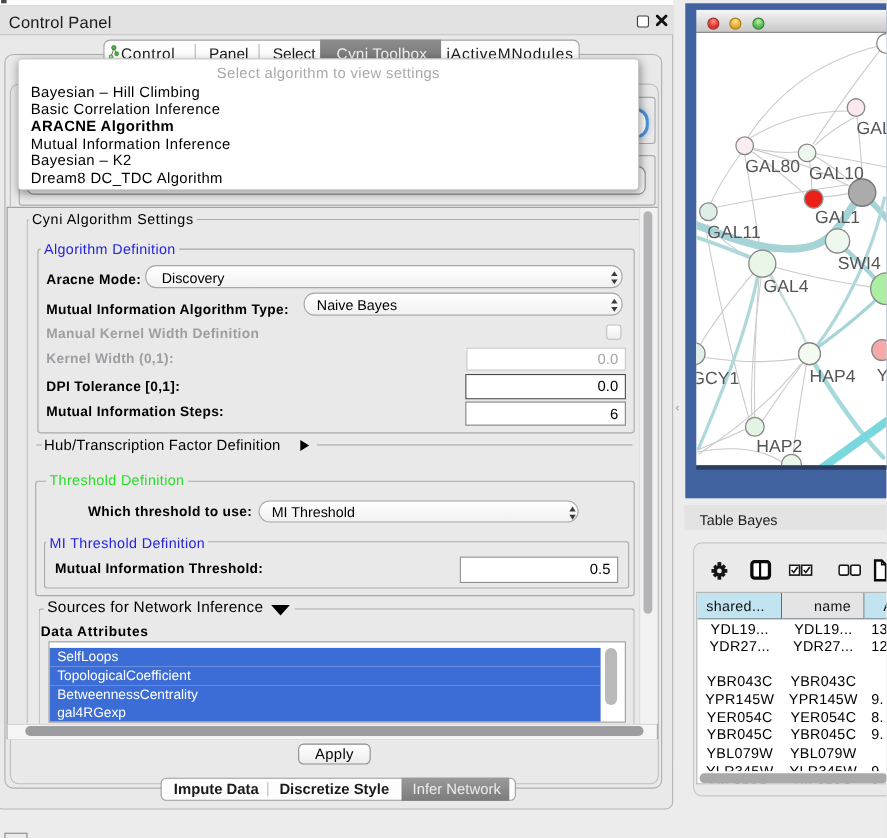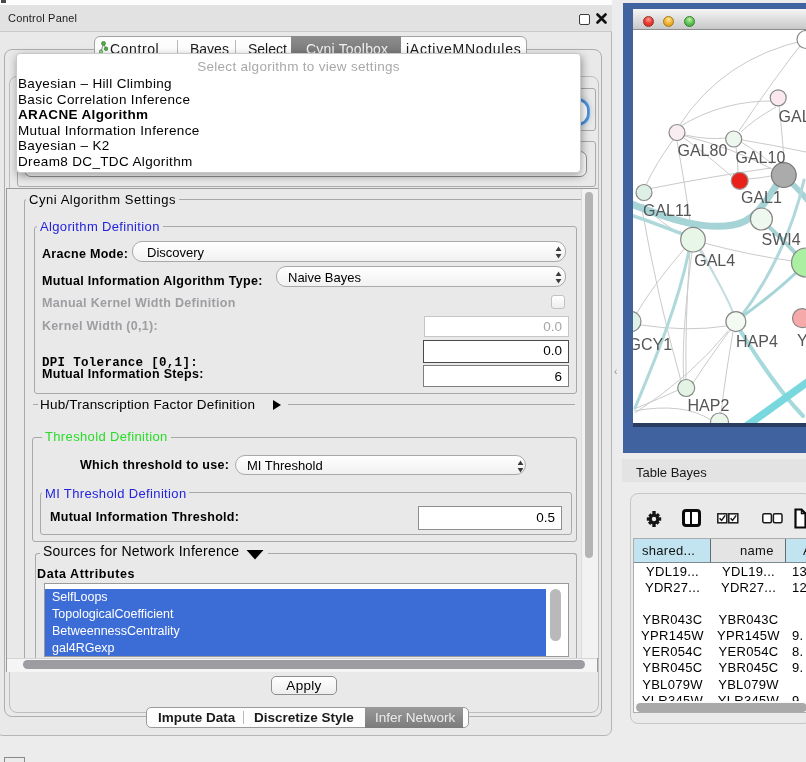--- a/index.html
+++ b/index.html
@@ -17,42 +17,42 @@
 </style>
 </head>
 <body>
 
 <div class="abs" style="left:0;top:0;width:612px;height:5px;background:#fdfdfd;"></div>
 <div class="abs" style="left:1px;top:0;width:5px;height:3px;background:#4a4a4a;"></div>
 
 <div class="abs" style="left:-4px;top:5px;width:616px;height:731px;background:#e9e9e9;border:1px solid #b5b5b5;border-radius:0 0 7px 7px;box-sizing:border-box;"></div>
 
 <div class="abs" style="left:-4px;top:5px;width:616px;height:27px;background:#e2e2e2;border-bottom:1px solid #c9c9c9;box-sizing:border-box;"></div>
-<div class="abs" style="left:8px;top:12px;font-size:11px;letter-spacing:0.2px;color:#1a1a1a;">Control Panel</div>
+<div class="abs" style="left:8px;top:12px;font-size:15px;letter-spacing:0.2px;color:#1a1a1a;">Control Panel</div>
 
 <div class="abs" style="left:579px;top:14px;width:9px;height:9px;border:1.6px solid #3c3c3c;border-radius:2px;background:#fff;"></div>
 <svg class="abs" style="left:596px;top:13px;" width="11" height="11" viewBox="0 0 11 11">
     <path d="M1.5 1.5 L9.5 9.5 M9.5 1.5 L1.5 9.5" stroke="#111" stroke-width="2.6" stroke-linecap="round"></path>
   </svg>
 
 <div class="abs" style="left:4px;top:49px;width:598px;height:668px;border:1px solid #aeaeae;border-radius:8px;box-sizing:border-box;"></div>
 
 <div class="abs" style="left:9px;top:76px;width:590px;height:637px;border:1px solid #bebebe;border-radius:8px;box-sizing:border-box;"></div>
 
 <div id="toptabs">
   <div class="abs" style="left:94px;top:36px;width:433px;height:21px;background:#fdfdfd;border:1px solid #a3a3a3;border-radius:6px 6px 0 0;box-sizing:border-box;"></div>
   <svg class="abs" style="left:99px;top:41px;" width="9" height="13" viewBox="0 0 9 13">
     <path d="M4.5 3 L7 7.5 M4.5 3 L2 10.5" stroke="#7a7a7a" stroke-width="0.9"></path>
     <circle cx="4.5" cy="2.4" r="2" fill="#53b149" stroke="#2e7d28" stroke-width="0.7"></circle>
     <circle cx="7.1" cy="7.8" r="1.8" fill="#53b149" stroke="#2e7d28" stroke-width="0.7"></circle>
     <circle cx="1.9" cy="10.6" r="1.7" fill="#9adc92" stroke="#2e7d28" stroke-width="0.7"></circle>
   </svg>
   <div class="abs" style="left:110px;top:41px;font-size:14px;letter-spacing:0.6px;color:#1c1c1c;">Control</div>
   <div class="abs" style="left:177px;top:40px;width:1px;height:14px;background:#b9b9b9;"></div>
-  <div class="abs" style="left:190px;top:41px;font-size:14px;color:#1c1c1c;">Bayes</div>
+  <div class="abs" style="left:190px;top:41px;font-size:14px;color:#1c1c1c;">Panel</div>
   <div class="abs" style="left:235px;top:40px;width:1px;height:14px;background:#b9b9b9;"></div>
   <div class="abs" style="left:248px;top:41px;font-size:14px;color:#1c1c1c;">Select</div>
   <div class="abs" style="left:291px;top:36px;width:110px;height:21px;background:linear-gradient(#8d8d8d,#757575);"></div>
   <div class="abs" style="left:306px;top:41px;font-size:14px;letter-spacing:0.2px;color:#f2f2f2;">Cyni Toolbox</div>
   <div class="abs" style="left:406px;top:41px;font-size:14px;letter-spacing:0.75px;color:#1c1c1c;">jActiveMNodules</div>
 </div>
 
 <div class="grp" style="left:17px;top:88px;width:577px;height:41px;"></div>
 <div class="abs" style="left:120px;top:101px;width:467px;height:22px;border-radius:9px;background:#fff;box-shadow:0 0 0 2.8px #4b91d8, 0 0 5px 3.5px rgba(75,145,216,0.33);"></div>
 <div class="grp" style="left:17px;top:141px;width:577px;height:44px;"></div>
@@ -85,21 +85,21 @@
         <path d="M3.5 12.5 L6.4 8 L0.6 8 Z" fill="#3a3a3a"></path>
       </svg>
   </div>
 
   <div class="abs lbl dis" style="left:42px;top:296px;">Manual Kernel Width Definition</div>
   <div class="abs" style="left:551px;top:295px;width:14px;height:13.5px;border:1px solid #c2c2c2;border-radius:3px;background:linear-gradient(#ffffff,#ededed);box-sizing:border-box;"></div>
 
   <div class="abs lbl dis" style="left:42px;top:319px;">Kernel Width (0,1):</div>
   <div class="field dis" style="left:424px;top:316px;width:145px;height:21px;border:1px solid #c6c6c6;line-height:20px;padding-right:6px;font-size:13.5px;">0.0</div>
 
-  <div class="abs lbl" style="left:42px;top:356px;font-family:Liberation Mono, monospace;">DPI Tolerance [0,1]:</div>
+  <div class="abs lbl" style="left:42px;top:344px;">DPI Tolerance [0,1]:</div>
   <div class="field" style="left:423px;top:340px;width:146px;height:23px;border:1.5px solid #4a4a4a;line-height:20px;padding-right:6px;color:#000;font-size:13.5px;">0.0</div>
 
   <div class="abs lbl" style="left:42px;top:367px;">Mutual Information Steps:</div>
   <div class="field" style="left:423px;top:365px;width:146px;height:22px;border:1px solid #7e7e7e;line-height:21px;padding-right:6px;color:#000;font-size:13.5px;">6</div>
 
   <div class="abs" style="left:40px;top:397px;font-size:13.5px;letter-spacing:0.2px;color:#000;">Hub/Transcription Factor Definition</div>
   <svg class="abs" style="left:272px;top:400px;" width="10" height="10" viewBox="0 0 10 10">
       <path d="M1 0 L9 5 L1 10 Z" fill="#000"></path>
     </svg>
   <div class="abs" style="left:288px;top:404px;width:287px;height:1px;background:#a9a9a9;"></div>
@@ -140,21 +140,21 @@
 
 <div class="abs" style="left:7px;top:658px;width:590px;height:13px;background:#f5f5f5;border-top:1px solid #d5d5d5;"></div>
 <div class="abs" style="left:23px;top:660px;width:562px;height:9px;background:#9d9da1;border-radius:5px;"></div>
 
 <div class="abs" style="left:581px;top:189px;width:16px;height:469px;background:#f2f2f2;border-left:1px solid #dcdcdc;"></div>
 <div class="abs" style="left:585px;top:192px;width:8px;height:366px;background:#b4b4b6;border-radius:4px;"></div>
 
 <div id="popup">
   <div class="abs" style="left:16px;top:53px;width:565px;height:120px;background:#fff;border:1px solid #c9c9c9;border-radius:4px;box-shadow:1px 3px 8px rgba(0,0,0,0.38);box-sizing:border-box;"></div>
   <div class="abs" style="left:16px;top:59px;width:565px;text-align:center;font-size:13.5px;letter-spacing:0.3px;color:#a9a9a9;">Select algorithm to view settings</div>
-  <div class="abs" style="left:18px;top:76px;font-size:13.5px;letter-spacing:0.35px;color:#000;line-height:15.6px;">Bayesian – Hill Climbing<br>Basic Correlation Inference<br><b>ARACNE Algorithm</b><br>Mutual Information Inference<br>Bayesian – K2<br>Dream8 DC_TDC Algorithm</div>
+  <div class="abs" style="left:28px;top:76px;font-size:13.5px;letter-spacing:0.35px;color:#000;line-height:15.6px;">Bayesian – Hill Climbing<br>Basic Correlation Inference<br><b>ARACNE Algorithm</b><br>Mutual Information Inference<br>Bayesian – K2<br>Dream8 DC_TDC Algorithm</div>
 </div>
 
 <div class="abs" style="left:271px;top:676px;width:66px;height:19px;border:1px solid #8e8e8e;border-radius:5px;background:linear-gradient(#ffffff,#ededed);box-sizing:border-box;text-align:center;font-size:13.5px;letter-spacing:0.3px;color:#000;line-height:17.5px;">Apply</div>
 
 <div id="bottabs">
   <div class="abs" style="left:146px;top:707px;width:323px;height:21px;background:#fdfdfd;border:1px solid #9a9a9a;border-radius:5px;box-sizing:border-box;"></div>
   <div class="abs" style="left:158px;top:710px;font-size:13.5px;font-weight:bold;color:#1a1a1a;">Impute Data</div>
   <div class="abs" style="left:243px;top:711px;width:1px;height:13px;background:#bbb;"></div>
   <div class="abs" style="left:254px;top:710px;font-size:13.5px;font-weight:bold;color:#1a1a1a;">Discretize Style</div>
   <div class="abs" style="left:365px;top:707px;width:98px;height:21px;background:linear-gradient(#9a9a9a,#7b7b7b);"></div>

